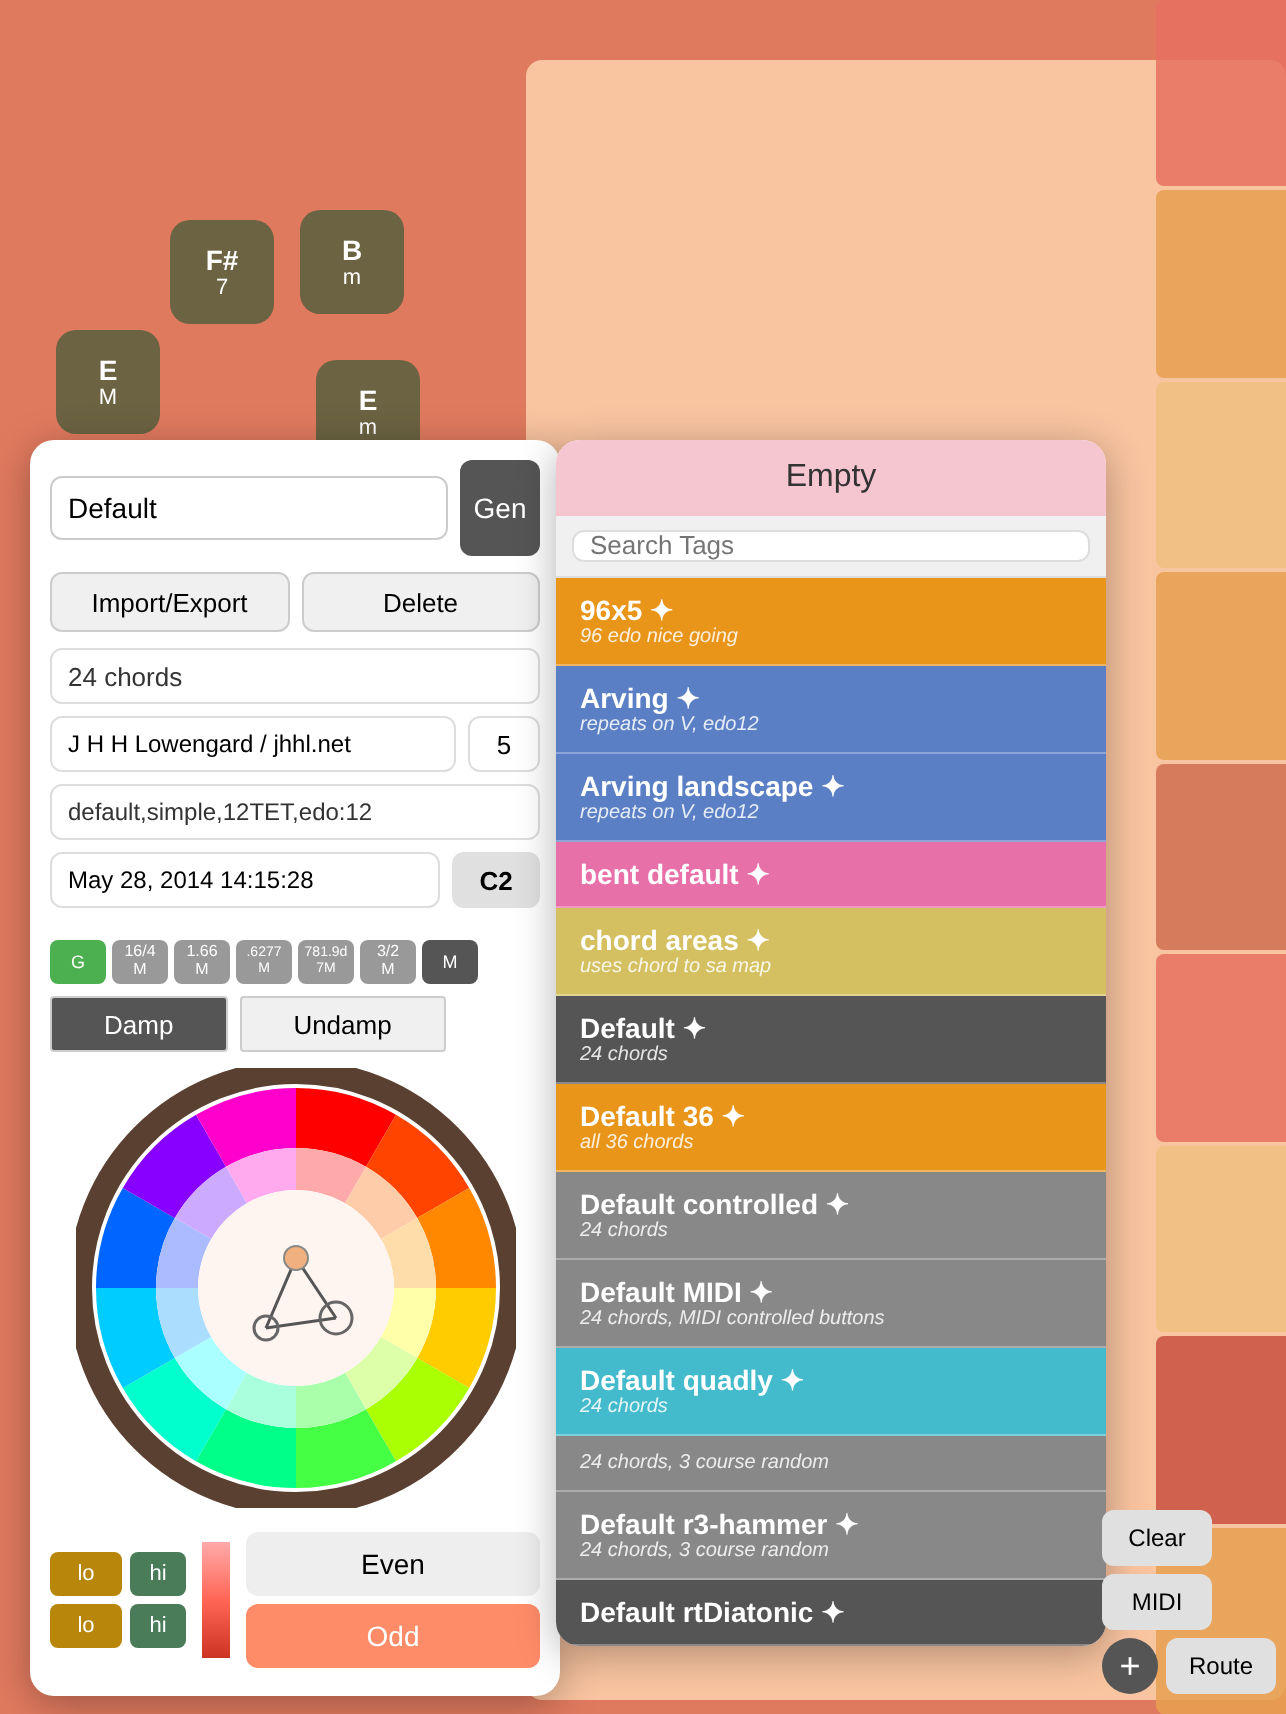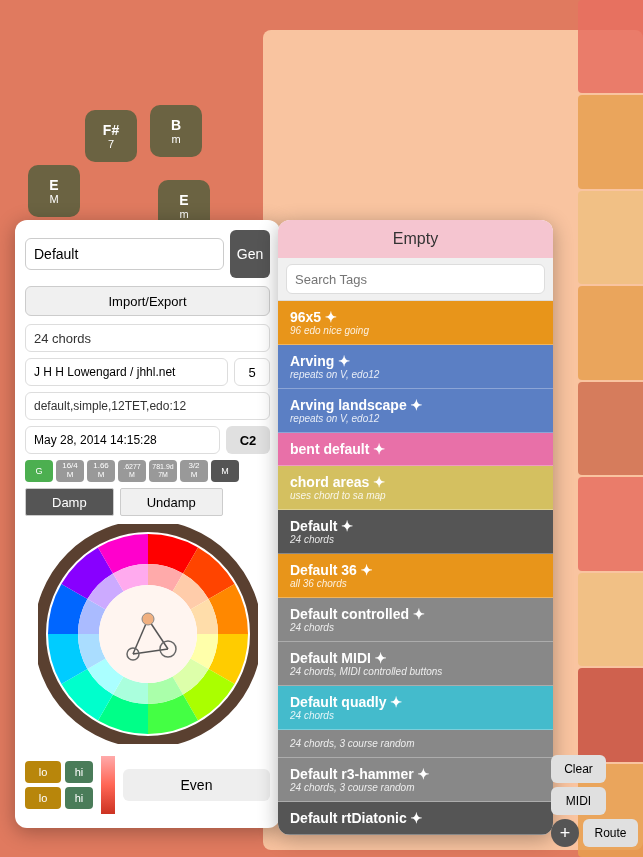--- a/index.html
+++ b/index.html
@@ -173,21 +173,21 @@
       display: flex;
       align-items: center;
       margin-bottom: 6px;
       font-size: 12px;
       color: #333;
     }
 
     .datetime-row {
       display: flex;
       gap: 6px;
-      margin-bottom: 6px;
+      margin-bottom: 16px;
       align-items: flex-start;
     }
     .datetime-input {
       flex: 1;
       height: 28px;
       border: 1px solid #ddd;
       border-radius: 6px;
       padding: 0 8px;
       font-size: 12px;
     }
@@ -309,21 +309,21 @@
       text-align: center;
       color: #333;
     }
     .search-bar {
       padding: 6px 8px;
       background: #f0f0f0;
       border-bottom: 1px solid #ddd;
     }
     .search-input {
       width: 100%;
-      height: 30px;
+      height: 16px;
       border: 1px solid #ddd;
       border-radius: 6px;
       padding: 0 8px;
       font-size: 13px;
       background: #fff;
     }
     .preset-list {
       max-height: 610px;
       overflow-y: auto;
     }
@@ -431,20 +431,21 @@
 
 <div class="left-col">
 
   <div class="top-row">
     <input class="name-input" type="text" value="Default" style="">
     <button class="gen-btn">Gen</button>
   </div>
 
   <div class="action-row">
     <button class="action-btn">Import/Export</button>
+    <button class="action-btn">Delete</button>
   </div>
 
   <div class="info-row">
     <span>24 chords</span>
   </div>
 
   <div class="author-row">
     <input class="author-input" type="text" value="J H H Lowengard / jhhl.net" style="">
     <input class="version-input" type="text" value="5" style="">
   </div>
@@ -541,20 +542,21 @@
       </div>
     </div>
 
     <div style="width:14px;height:58px;display:flex;flex-direction:column;">
       <div style="flex:1;background:linear-gradient(to bottom,#ffaaaa,#ff6655);"></div>
       <div style="flex:1;background:linear-gradient(to bottom,#ff6655,#cc3322);"></div>
     </div>
 
     <div style="flex:1;display:flex;flex-direction:column;gap:4px;">
       <button class="even-btn">Even</button>
+      <button class="odd-btn">Odd</button>
     </div>
   </div>
 </div>
 
 <div class="right-col">
   <div class="right-header">
     <span>Empty</span>
   </div>
   <div class="search-bar">
     <input class="search-input" type="text" placeholder="Search Tags" style="">

